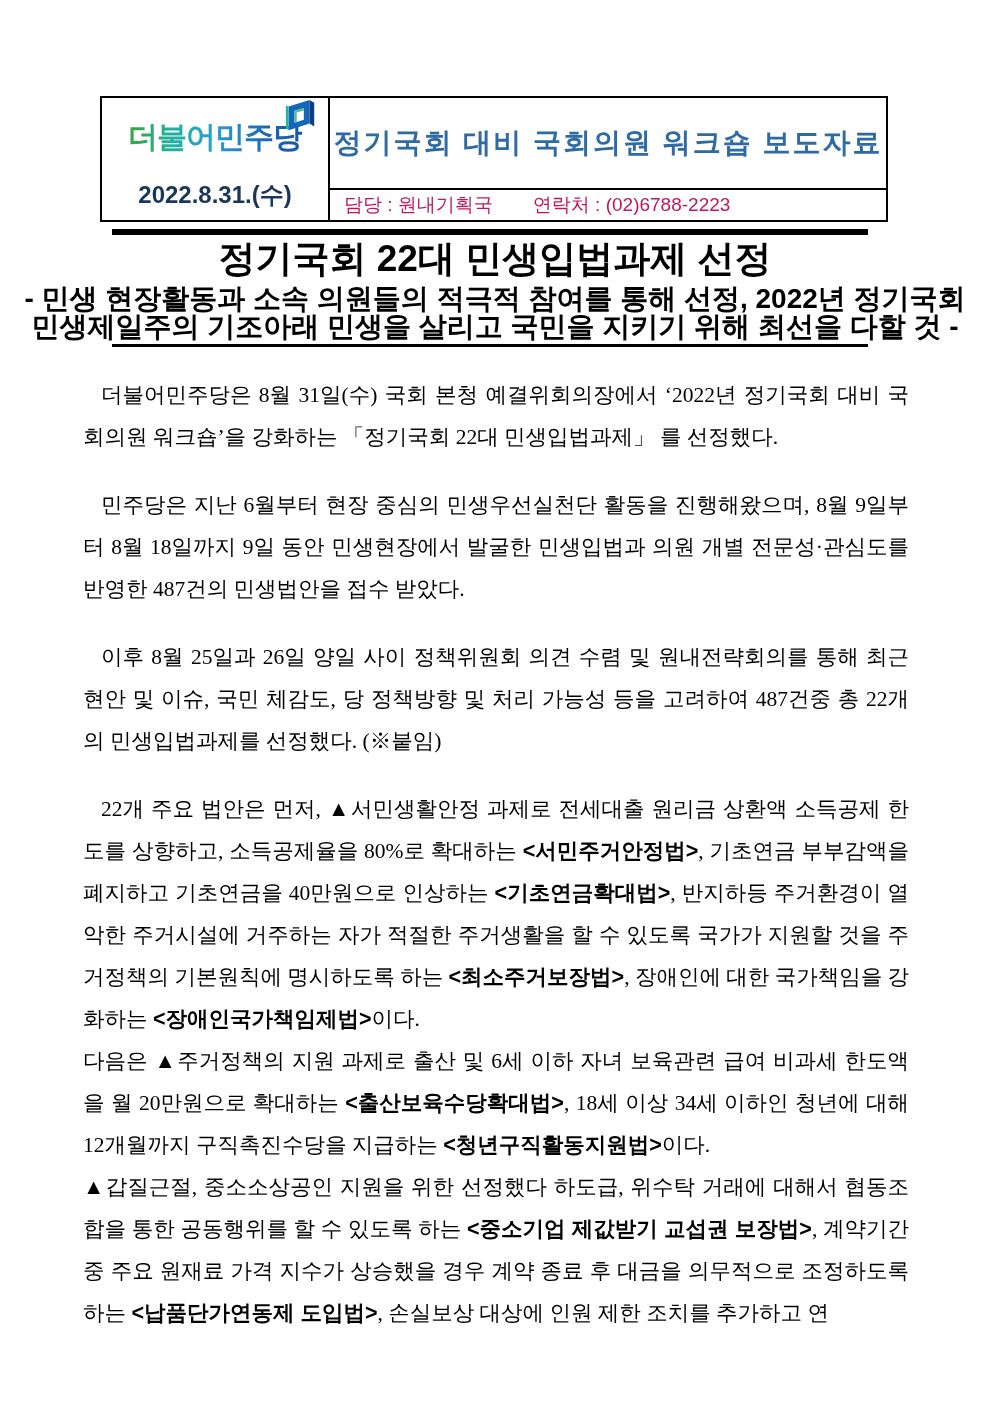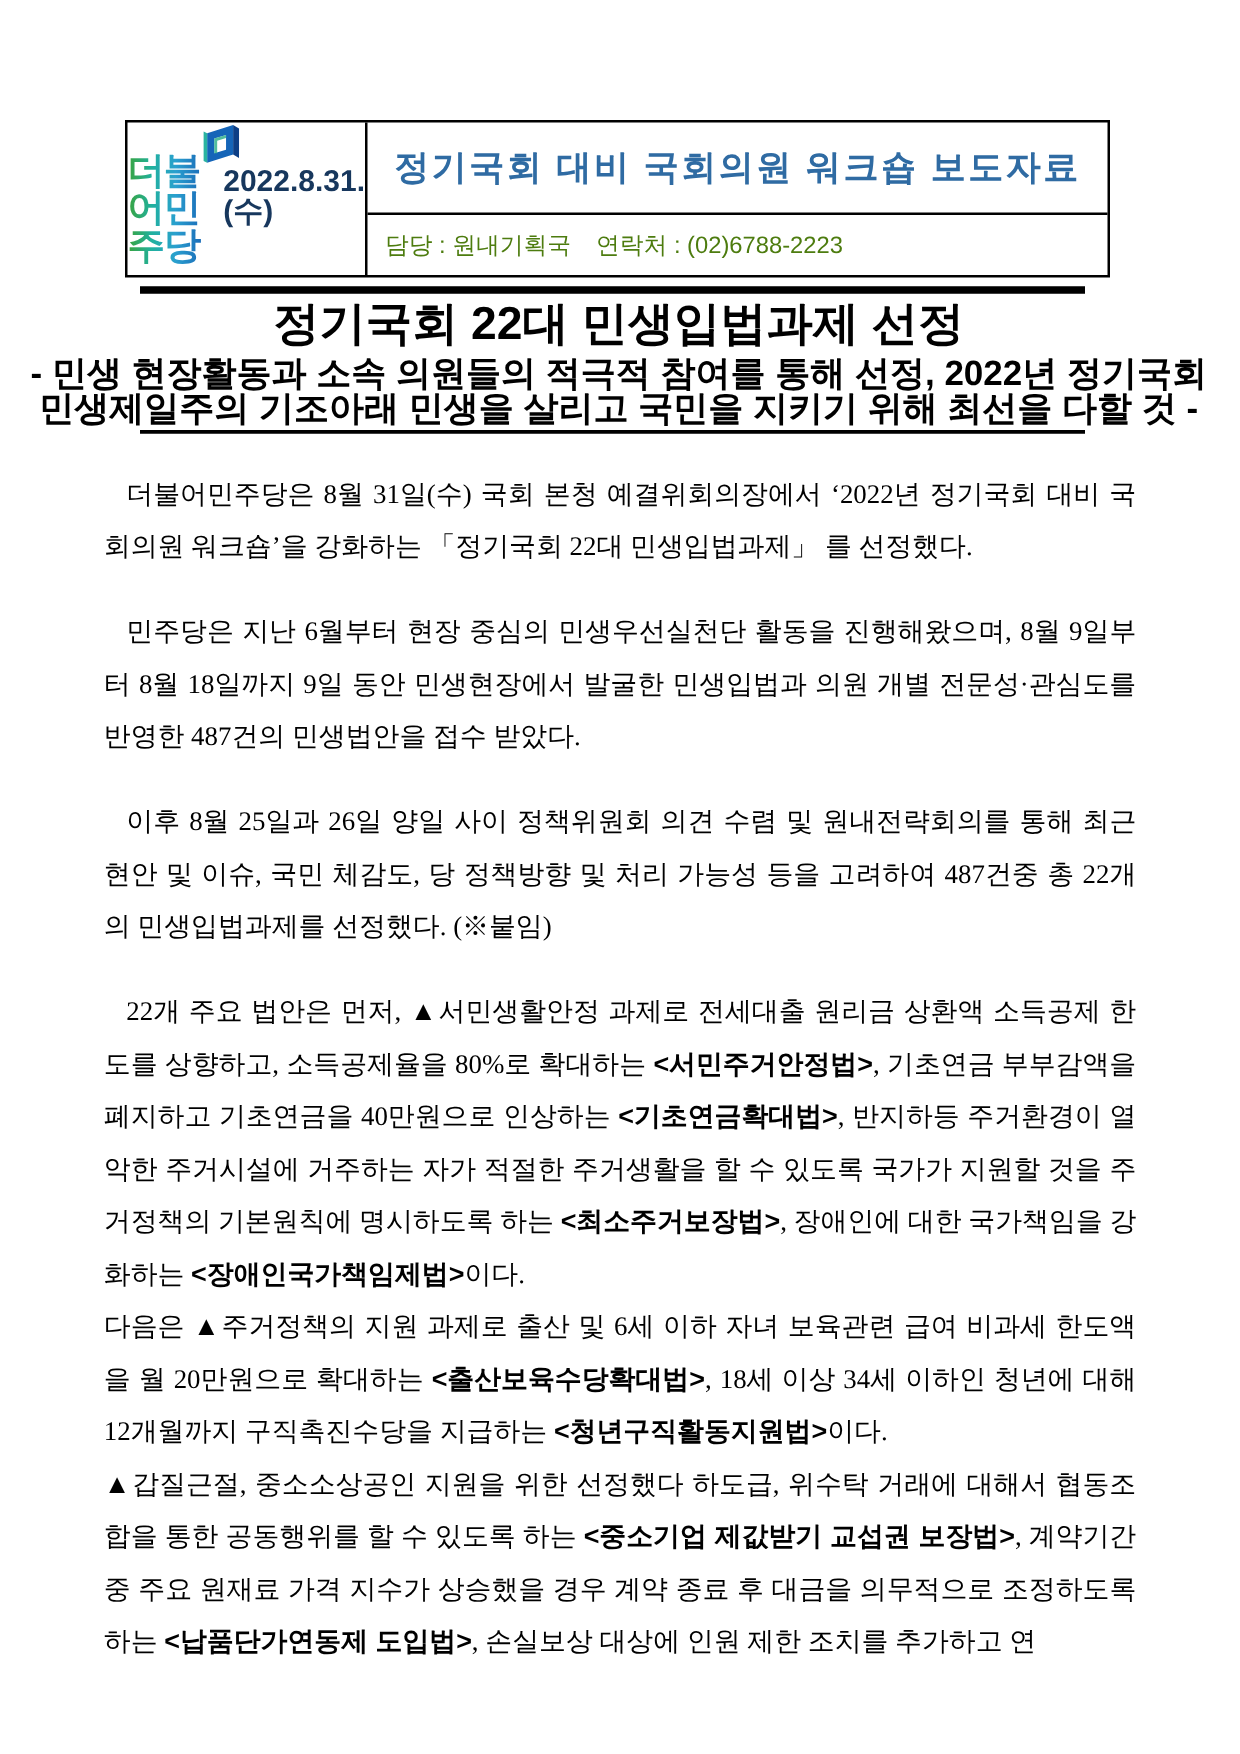--- a/index.html
+++ b/index.html
@@ -8,46 +8,46 @@
     font-family:"Liberation Serif","DejaVu Serif",serif;color:#000;
     overflow:hidden;
   }
   
   .header-table{
     position:absolute;left:100px;top:96px;width:788px;height:126px;
     border:2px solid #000;display:flex;box-sizing:border-box;
     font-family:"Liberation Sans","DejaVu Sans",sans-serif;
   }
   .cell-left{
-    width:192px;border-right:2px solid #000;box-sizing:border-box;
-    display:flex;flex-direction:row;align-items:center;justify-content:space-between;
+    width:228px;border-right:2px solid #000;box-sizing:border-box;
+    display:flex;flex-direction:column;align-items:center;justify-content:space-between;
     padding:10px 0 8px 0;
   }
   .logo{position:relative;display:flex;align-items:flex-end;margin-top:14px;}
   .wordmark{
     font-size:30px;font-weight:800;letter-spacing:-1px;line-height:1;
     background:linear-gradient(90deg,#3aa33c 0%,#21b19e 25%,#2aa0cf 50%,#1a6ab8 78%,#15589f 100%);
     -webkit-background-clip:text;background-clip:text;color:transparent;
   }
   .flag{position:absolute;right:-16px;top:-24px;}
   .date{
     font-size:24px;font-weight:bold;color:#17375d;letter-spacing:0px;line-height:1;
     margin-bottom:5px;
   }
   .right-col{flex:1;display:flex;flex-direction:column;box-sizing:border-box;}
   .title-cell{
-    height:74px;border-bottom:2px solid #000;box-sizing:border-box;
+    height:92px;border-bottom:2px solid #000;box-sizing:border-box;
     display:flex;align-items:center;justify-content:center;
   }
   .doc-type{
     font-size:28px;font-weight:800;color:#2f6ba3;letter-spacing:2px;white-space:nowrap;
   }
   .contact-cell{
-    flex:1;display:flex;align-items:center;padding-left:14px;gap:20px;
-    font-size:19px;color:#4d7c0f;
+    flex:1;display:flex;align-items:center;padding-left:14px;gap:40px;
+    font-size:19px;color:#be185d;
   }
   
   .thick-rule{position:absolute;left:112px;top:229px;width:756px;height:6px;background:#000;}
   .headline{
     position:absolute;left:0;top:238px;width:990px;text-align:center;
     font-family:"Liberation Sans","DejaVu Sans",sans-serif;
   }
   .headline h1{margin:0;font-size:37px;font-weight:800;letter-spacing:0px;line-height:1.15;}
   .subtitle{margin-top:4px;font-size:28px;font-weight:bold;line-height:28px;}
   .thin-rule{position:absolute;left:112px;top:344px;width:756px;height:3px;background:#000;}

